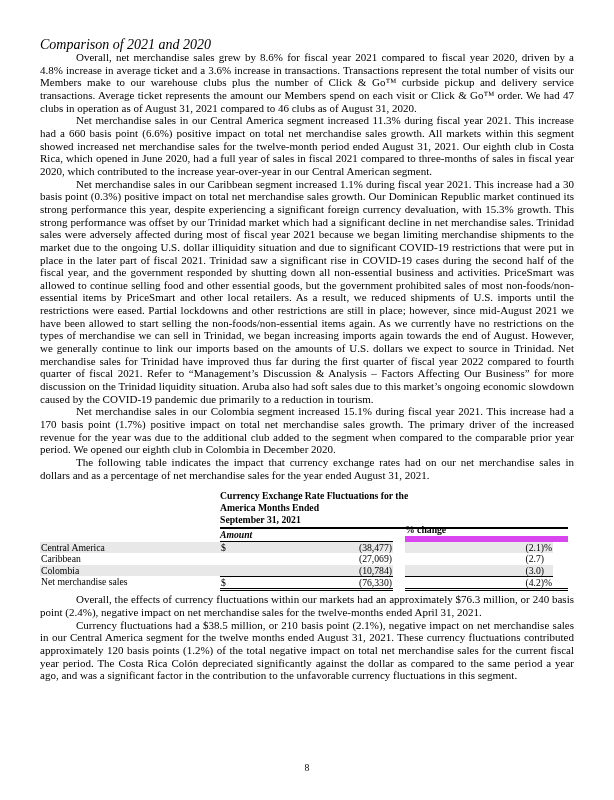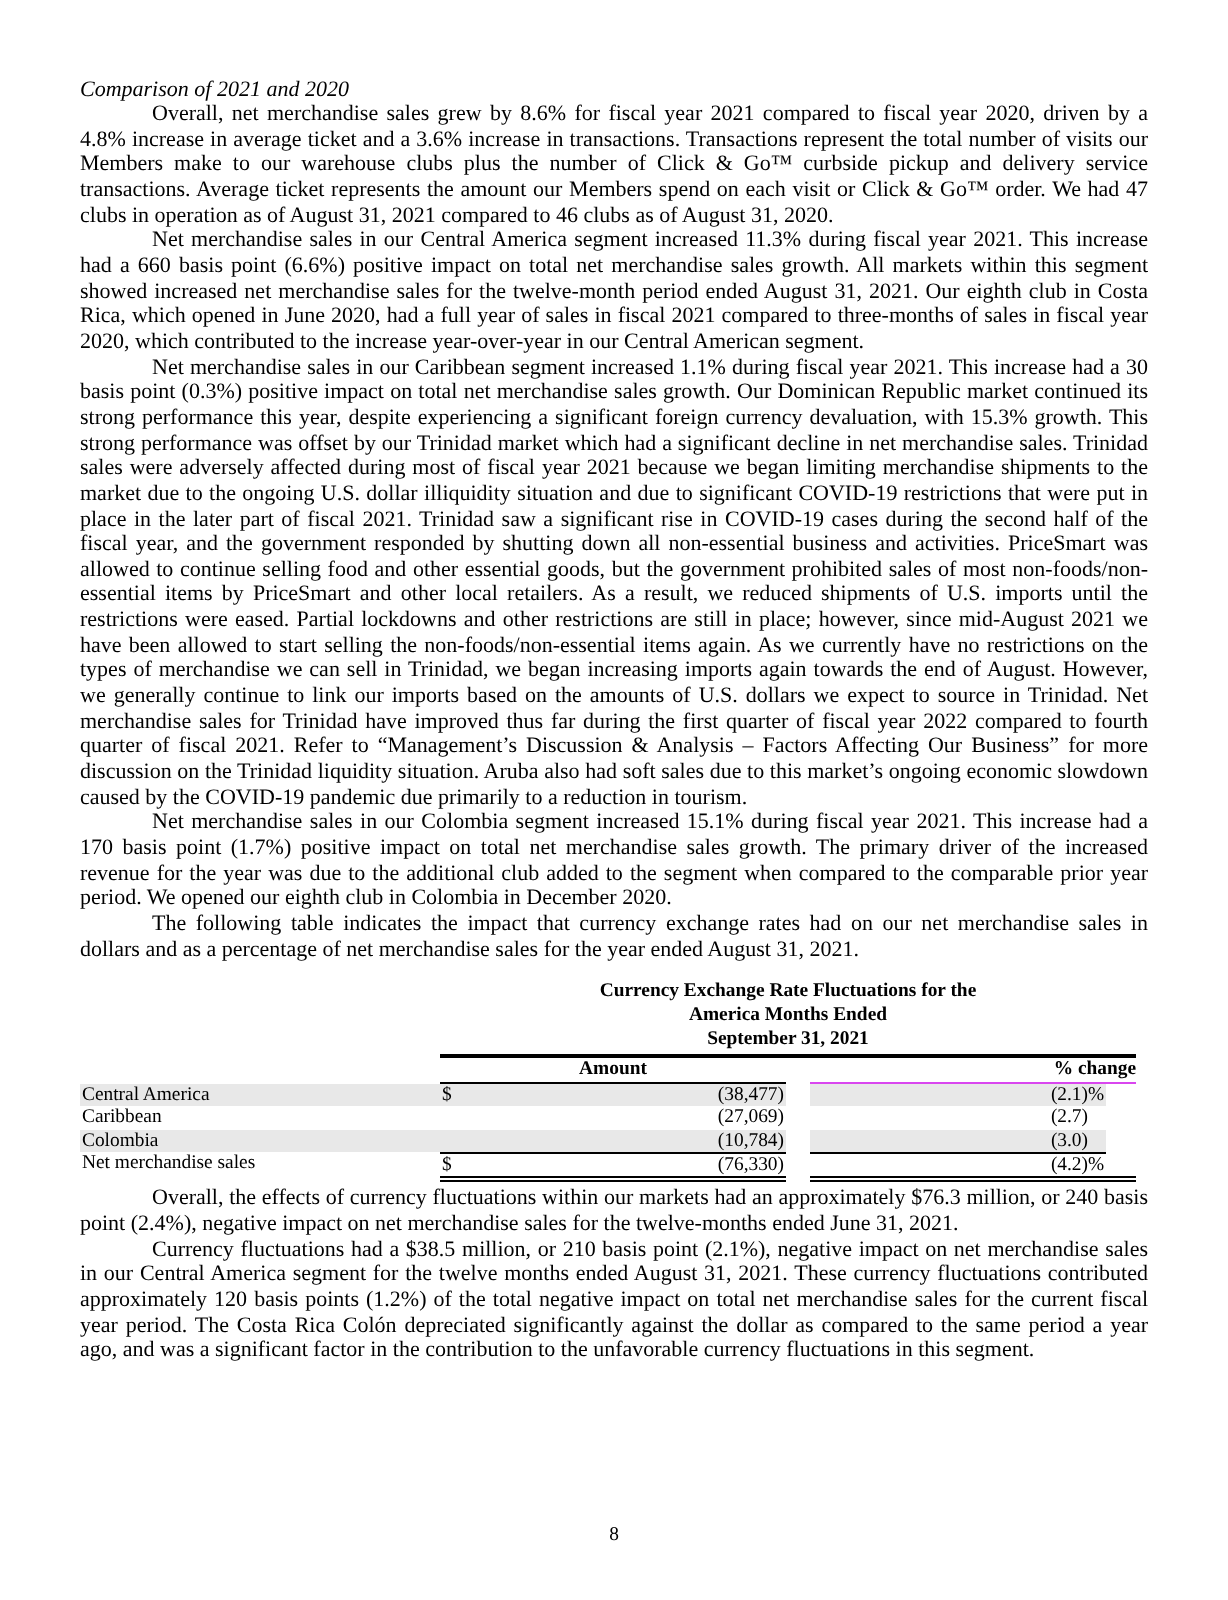--- a/index.html
+++ b/index.html
@@ -13,50 +13,50 @@
     box-sizing:border-box;
   }
   .content{
     position:absolute;
     left:40px;top:0;
     width:534px;
   }
   .heading{
     margin:0;
     padding-top:39px;
-    font-size:11px;
+    font-size:14px;
     line-height:12px;
     font-style:italic;
     font-weight:normal;
   }
   p.body-par{
     margin:0;
     font-size:11px;
     line-height:12.65px;
     text-align:justify;
     text-indent:36px;
   }
   .mt-first{margin-top:19px;}
   .mt-par{margin-top:12.6px;}
   
   .tbl{margin-top:9px;font-size:9.7px;}
   .tbl-title{
     margin-left:180px;width:348px;
-    text-align:center;font-weight:bold;
+    text-align:left;font-weight:bold;
     font-size:9.7px;line-height:11.6px;
   }
   .rule-thick{
     margin-left:180px;width:348px;
     height:2.2px;background:#000;margin-top:1.5px;
   }
   .hdr-row{display:flex;align-items:flex-end;height:13px;}
   .hdr-label{width:180px;}
-  .hdr-amt{width:173px;border-bottom:1px solid #000;text-align:center;font-weight:bold;line-height:12px;}
+  .hdr-amt{width:173px;border-bottom:1px solid #000;text-align:left;font-weight:bold;line-height:12px;font-style:italic;}
   .hdr-gap{width:12px;}
-  .hdr-pct{width:163px;border-bottom:1px solid #d946ef;text-align:right;font-weight:bold;line-height:12px;}
+  .hdr-pct{width:163px;border-bottom:6px solid #d946ef;text-align:left;font-weight:bold;line-height:12px;}
   .data-row{display:flex;height:11.4px;line-height:11.3px;}
   .cell-label{width:180px;padding-left:1px;box-sizing:border-box;}
   .cell-amt{width:173px;display:flex;justify-content:space-between;box-sizing:border-box;padding:0 1px;}
   .cell-gap{width:12px;}
   .cell-pct{width:148px;display:flex;justify-content:flex-end;box-sizing:border-box;}
   .pct-sfx{width:9px;text-align:left;}
   .row-shaded .cell-label,.row-shaded .cell-amt,.row-shaded .cell-pct{background:#e8e8e8;}
   .row-total .cell-amt,.row-total .cell-pct{border-top:1px solid #000;}
   .dbl-row{display:flex;height:5px;margin-top:1px;}
   .dbl-sp{width:180px;}
@@ -151,19 +151,19 @@
       </div>
 
       <div class="dbl-row">
         <div class="dbl-sp"></div>
         <div class="dbl-amt"></div>
         <div class="dbl-gap"></div>
         <div class="dbl-pct"></div>
       </div>
     </div>
 
-    <p class="body-par mt-after-tbl">Overall, the effects of currency fluctuations within our markets had an approximately $76.3 million, or 240 basis point (2.4%), negative impact on net merchandise sales for the twelve-months ended June 31, 2021.</p>
+    <p class="body-par mt-after-tbl">Overall, the effects of currency fluctuations within our markets had an approximately $76.3 million, or 240 basis point (2.4%), negative impact on net merchandise sales for the twelve-months ended April 31, 2021.</p>
     <p class="body-par mt-par">Currency fluctuations had a $38.5 million, or 210 basis point (2.1%), negative impact on net merchandise sales in our Central America segment for the twelve months ended August 31, 2021. These currency fluctuations contributed approximately 120 basis points (1.2%) of the total negative impact on total net merchandise sales for the current fiscal year period. The Costa Rica Colón depreciated significantly against the dollar as compared to the same period a year ago, and was a significant factor in the contribution to the unfavorable currency fluctuations in this segment.</p>
 
   </div>
 
   <div class="page-number">8</div>
 </div>
 
 </body></html>

